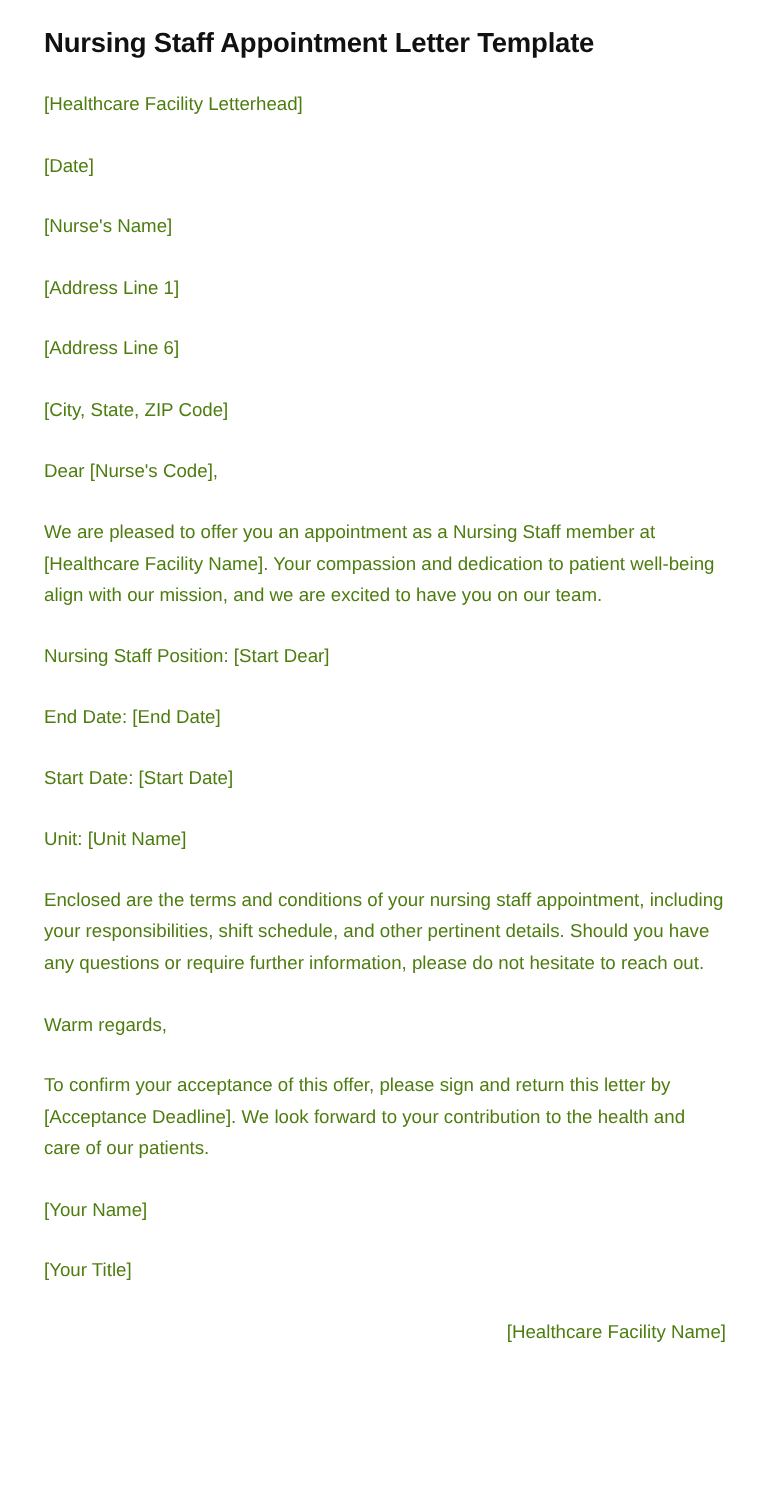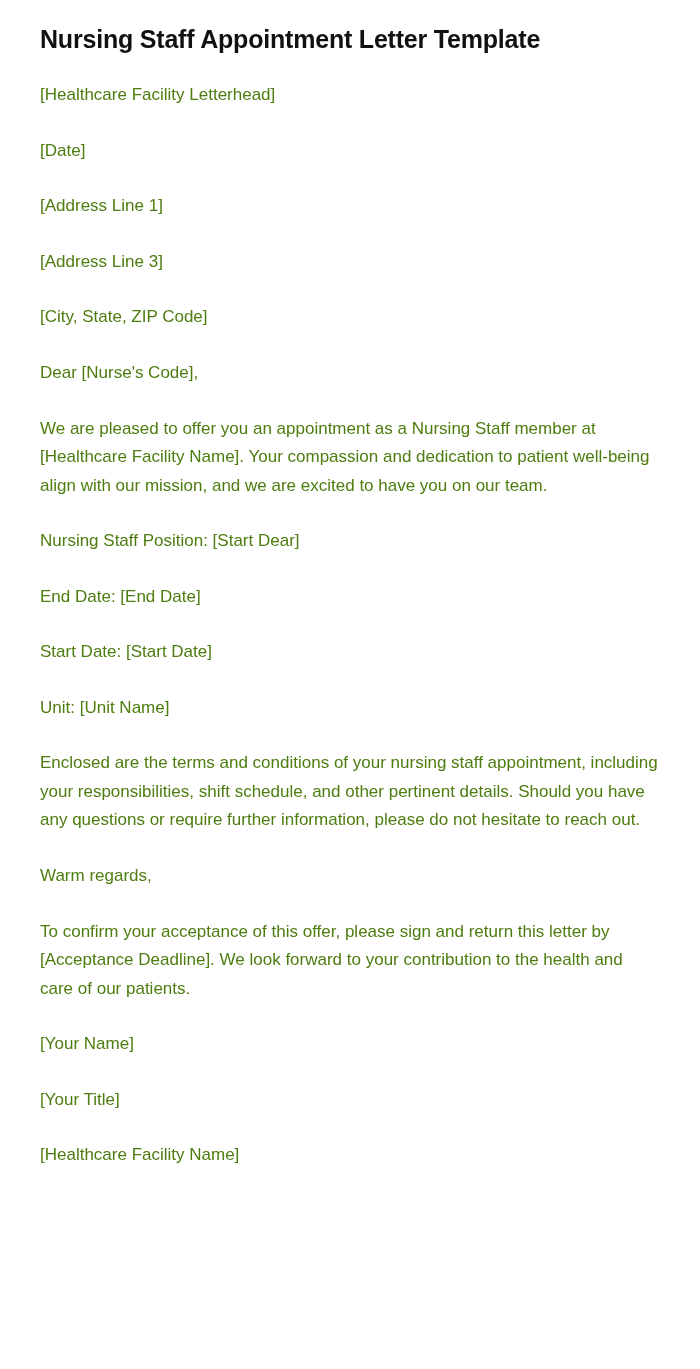--- a/index.html
+++ b/index.html
@@ -29,32 +29,34 @@
   }
   .para {
     font-size: 17px;
     line-height: 1.68;
     color: #4d7c0f;
     margin: 0 0 27px 0;
     font-weight: 400;
   }
   .para:last-child {
     margin-bottom: 0;
+    text-align: right;
   }
 </style>
 </head>
 <body>
 
 <div class="document">
   <h1 class="doc-title">Nursing Staff Appointment Letter Template</h1>
 
   <p class="para">[Healthcare Facility Letterhead]</p>
   <p class="para">[Date]</p>
+  <p class="para">[Nurse's Name]</p>
   <p class="para">[Address Line 1]</p>
-  <p class="para">[Address Line 3]</p>
+  <p class="para">[Address Line 6]</p>
   <p class="para">[City, State, ZIP Code]</p>
   <p class="para">Dear [Nurse's Code],</p>
   <p class="para">We are pleased to offer you an appointment as a Nursing Staff member at [Healthcare Facility Name]. Your compassion and dedication to patient well-being align with our mission, and we are excited to have you on our team.</p>
   <p class="para">Nursing Staff Position: [Start Dear]</p>
   <p class="para">End Date: [End Date]</p>
   <p class="para">Start Date: [Start Date]</p>
   <p class="para">Unit: [Unit Name]</p>
   <p class="para">Enclosed are the terms and conditions of your nursing staff appointment, including your responsibilities, shift schedule, and other pertinent details. Should you have any questions or require further information, please do not hesitate to reach out.</p>
   <p class="para">Warm regards,</p>
   <p class="para">To confirm your acceptance of this offer, please sign and return this letter by [Acceptance Deadline]. We look forward to your contribution to the health and care of our patients.</p>

